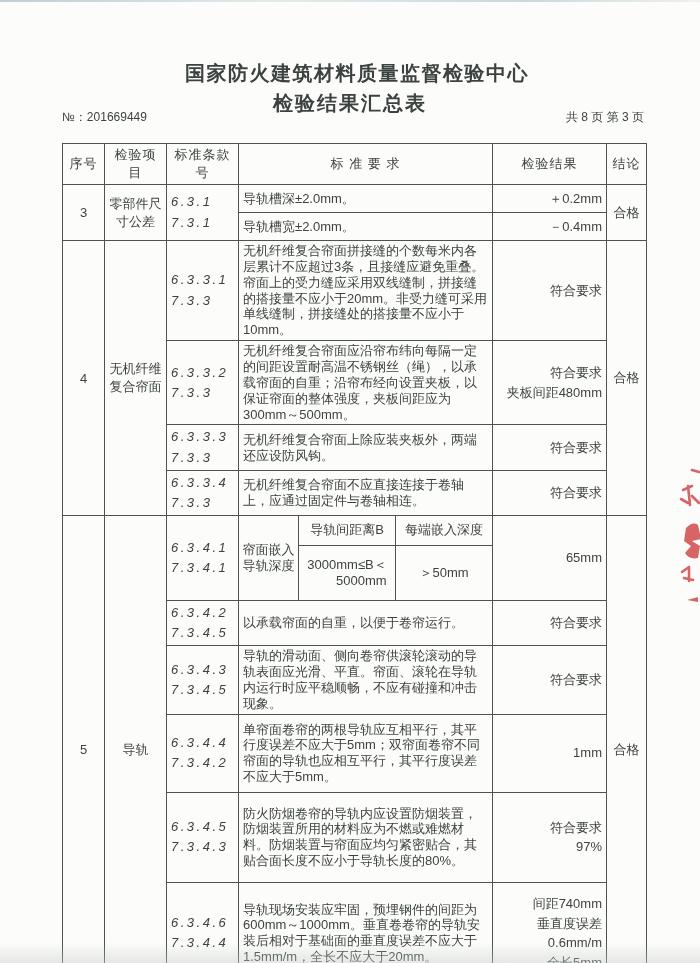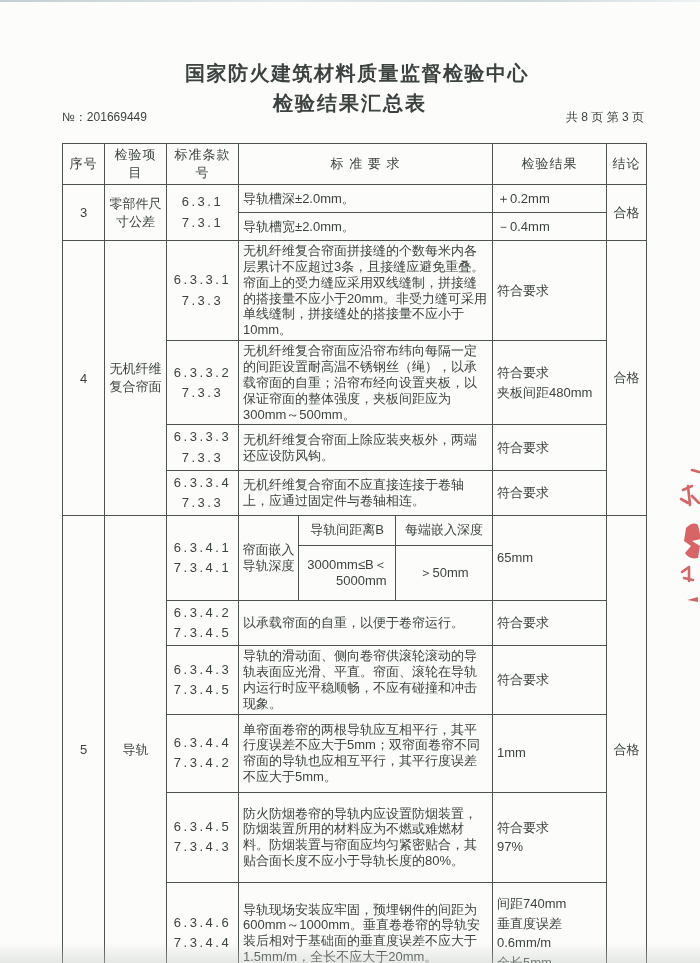--- a/index.html
+++ b/index.html
@@ -20,22 +20,22 @@
   .meta-row{position:absolute;top:109px;left:62px;width:582px;
     display:flex;justify-content:space-between;font-size:12px;}
   .report-table{position:absolute;top:143px;left:62px;width:584px;
     border-collapse:collapse;table-layout:fixed;font-size:13px;}
   .report-table td,.report-table th{
     border:1.6px solid #4d534f;vertical-align:middle;
     padding:2px 4px;font-weight:normal;}
   .c{text-align:center;}
   .pre{white-space:pre-line;text-align:center;}
   .req{text-align:left;padding:3px 7px;line-height:1.22;}
-  .clause{text-align:center;letter-spacing:2.5px;line-height:1.55;white-space:pre-line;}
-  .resv{text-align:left;line-height:1.5;white-space:pre-line;}
+  .clause{text-align:left;letter-spacing:2.5px;line-height:1.55;white-space:pre-line;font-style:italic;}
+  .resv{text-align:right;line-height:1.5;white-space:pre-line;}
   .hdr{text-align:center;letter-spacing:1px;}
   
   .nest-td{padding:0 !important;height:84px;}
   .nest{display:grid;grid-template-columns:60px 97px 1fr;grid-template-rows:30px 1fr;height:84px;}
   .nest > div{display:flex;align-items:center;justify-content:center;text-align:right;line-height:1.25;}
   .nest-label{grid-row:1/3;border-right:1.6px solid #4d534f;white-space:pre-line;}
   .nest-c1h{border-right:1.6px solid #4d534f;border-bottom:1.6px solid #4d534f;}
   .nest-c2h{border-bottom:1.6px solid #4d534f;}
   .nest-c1v{border-right:1.6px solid #4d534f;white-space:pre-line;}
   .seal{position:absolute;left:640px;top:460px;width:60px;height:195px;opacity:0.85;}

